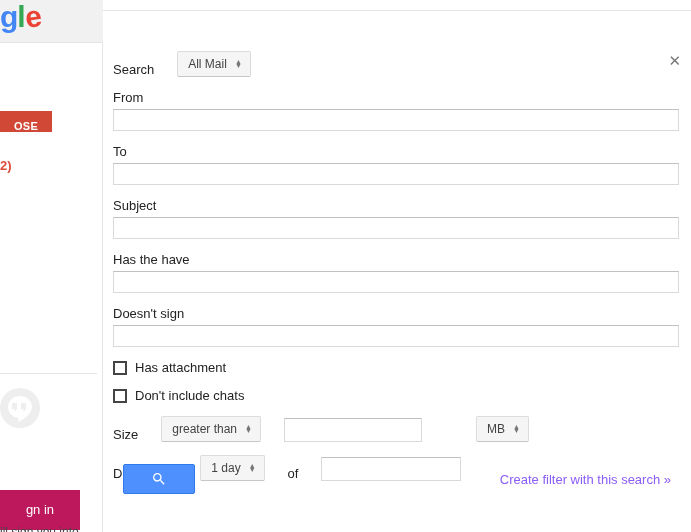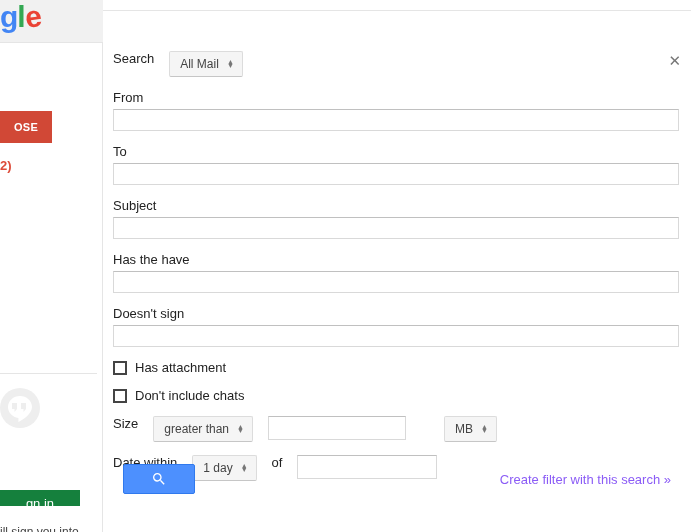--- a/index.html
+++ b/index.html
@@ -40,21 +40,21 @@
     left: 0; top: 43px;
     width: 103px;
     height: 489px;
     background: #fff;
     border-right: 1px solid #e5e5e5;
   }
 
   .compose {
     position: absolute;
     left: 0; top: 68px;
-    height: 32px;
+    height: 21px;
     padding: 0 14px;
     background: #d14836;
     color: #fff;
     font-weight: bold;
     font-size: 11px;
     line-height: 30px;
     border: none;
     letter-spacing: 0.3px;
     cursor: pointer;
   }
@@ -79,22 +79,22 @@
     left: 0; top: 345px;
     width: 40px; height: 40px;
     background: #eee;
     border-radius: 50%;
   }
   .hangouts svg { width: 40px; height: 40px; }
 
   .signin {
     position: absolute;
     left: 0; top: 447px;
-    width: 80px; height: 16px;
-    background: #15803d;
+    width: 80px; height: 40px;
+    background: #be185d;
     color: #fff;
     border: none;
     font-size: 13px;
     line-height: 28px;
     text-align: center;
     cursor: pointer;
   }
   .signin-blurb {
     position: absolute;
     left: 0; top: 482px;
@@ -126,22 +126,22 @@
     position: absolute;
     left: 10px; top: 40px;
     right: 10px;
   }
 
   .row {
     margin-bottom: 13px;
   }
   .row-inline {
     display: flex;
-    align-items: flex-start;
-    gap: 15px;
+    align-items: flex-end;
+    gap: 23px;
   }
   .label {
     color: #222;
     font-size: 13px;
     margin-bottom: 4px;
   }
   .label-inline {
     color: #222;
     font-size: 13px;
   }

